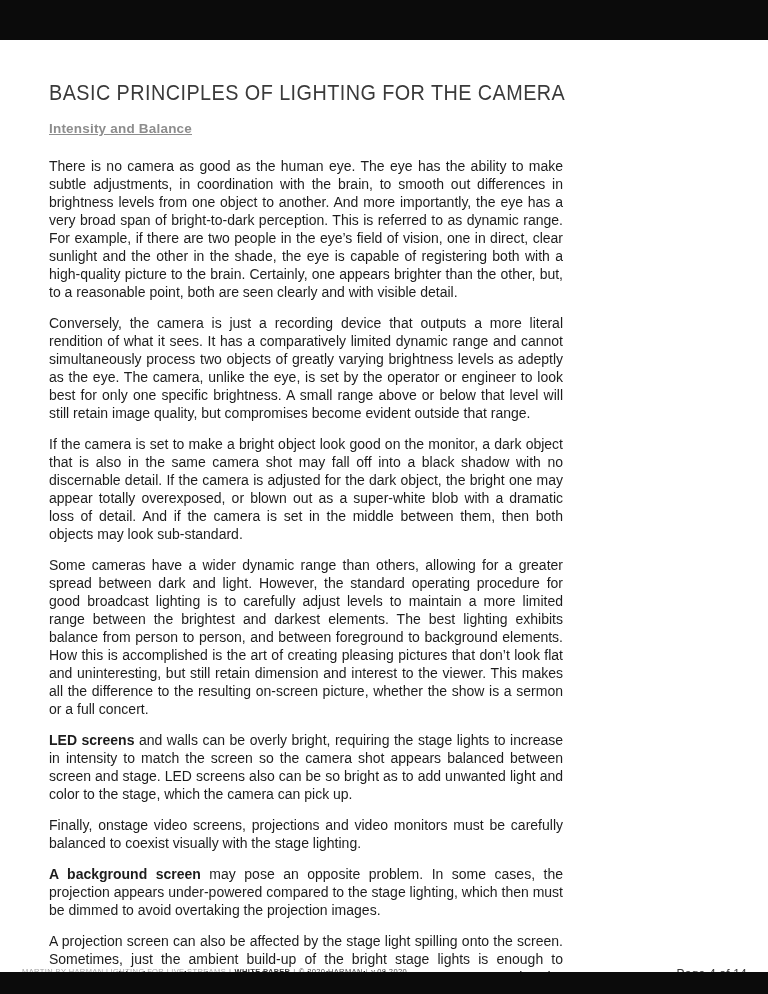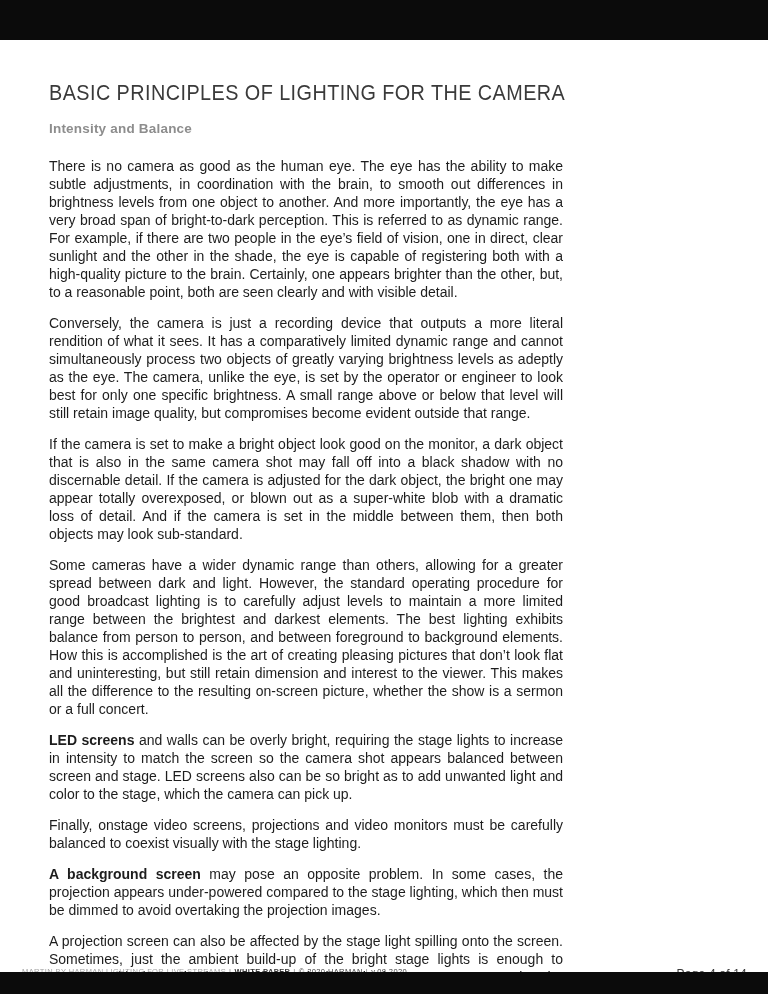--- a/index.html
+++ b/index.html
@@ -33,20 +33,21 @@
     white-space: nowrap;
     transform: scaleX(0.9);
     transform-origin: left center;
   }
   .doc-subtitle {
     margin-top: 15px;
     font-size: 13.5px;
     font-weight: 700;
     color: #8d8d8d;
     letter-spacing: 0.2px;
+    text-decoration: underline;
   }
   .body-copy { margin-top: 21px; }
   .para {
     font-size: 14px;
     line-height: 18px;
     color: #1d1d1d;
     text-align: justify;
     margin-bottom: 13px;
   }
   .para .lead { font-weight: 700; color: #1d1d1d; }

